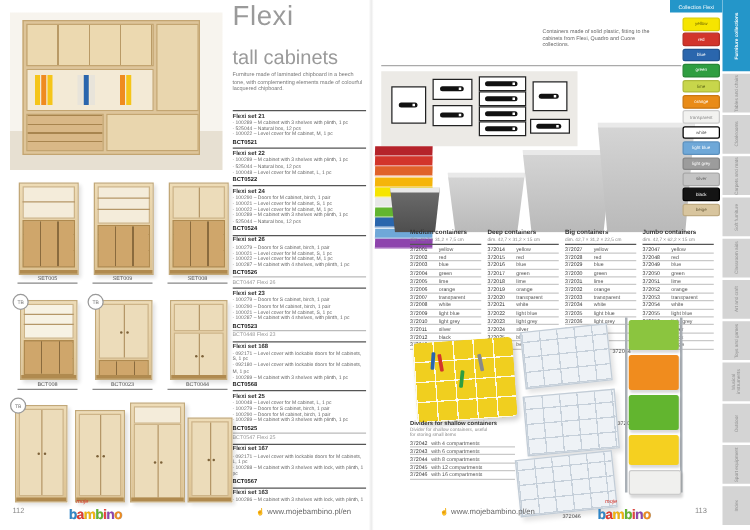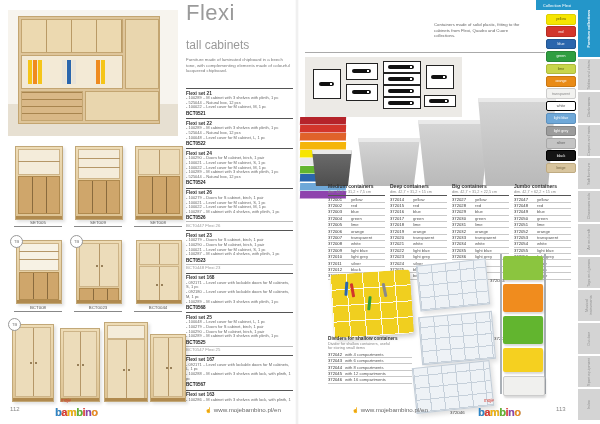--- a/index.html
+++ b/index.html
@@ -15,21 +15,21 @@
             background:repeating-linear-gradient(90deg,#ecd9b0 0 24px,#b99a66 24px 25px);border:1px solid #c3a571;}
   .hero-shelf{position:absolute;left:2px;top:38px;width:100px;height:32px;background:#f3ead6;border:1px solid #c3a571;}
   .folder{position:absolute;top:4px;width:4px;height:24px;}
   .hero-door{position:absolute;left:106px;top:2px;width:32px;height:68px;background:#e9d6ae;border:1px solid #c3a571;}
   .hero-drawers{position:absolute;left:2px;top:74px;width:60px;height:28px;border:1px solid #c3a571;
             background:repeating-linear-gradient(0deg,#d9b887 0 6px,#a8854f 6px 7px);}
   .hero-lower{position:absolute;left:66px;top:74px;width:72px;height:28px;background:#e9d6ae;border:1px solid #c3a571;}
 
   
   .flexi-title{left:186px;top:0;font-size:22px;color:#9a9a9a;letter-spacing:.5px;}
-  .flexi-sub{left:186px;top:38px;font-size:12px;color:#9a9a9a;}
+  .flexi-sub{left:186px;top:38px;font-size:16px;color:#9a9a9a;}
   .flexi-desc{left:186px;top:57px;width:106px;font-size:4.4px;line-height:1.25;color:#777;}
   .sets{left:186px;top:88px;width:107px;height:314px;overflow:hidden;}
   .set{border-top:1px solid #555;padding:1.5px 0 2.5px 0;}
   .set-name{font-size:4.8px;font-weight:bold;color:#333;margin-bottom:.5px;}
   .set-items{font-size:4px;line-height:1.18;color:#666;white-space:pre-line;}
   .set-code{font-size:4.6px;font-weight:bold;color:#222;margin-top:.5px;}
   .set-alt{font-size:4.3px;color:#999;border-top:.5px solid #bbb;margin-top:1px;padding-top:.5px;}
   .set-alt:empty{display:none;}
 
   

